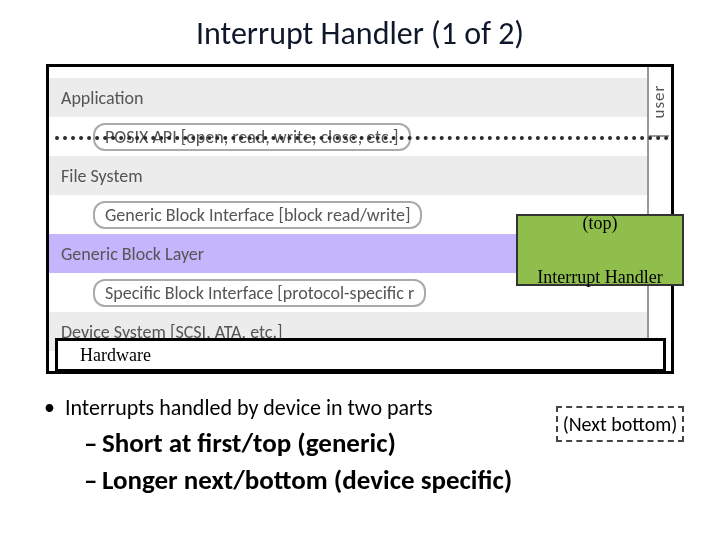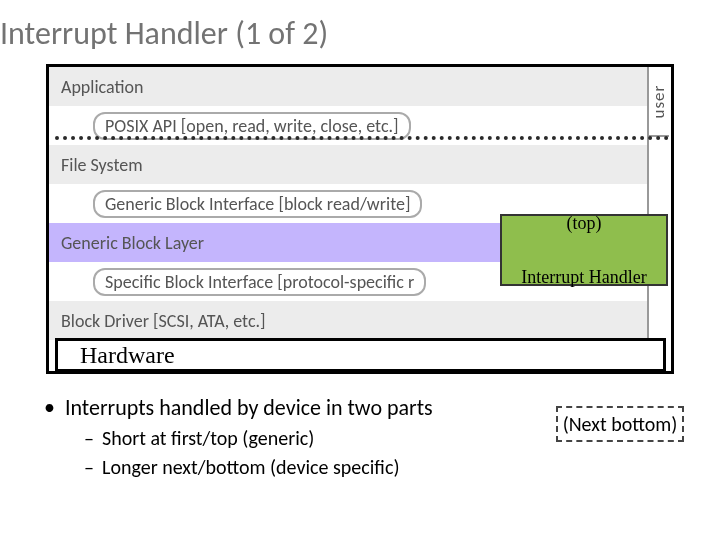--- a/index.html
+++ b/index.html
@@ -7,22 +7,23 @@
     width: 720px;
     height: 540px;
     background: #fff;
     font-family: "Calibri", "Arial", sans-serif;
     position: relative;
     overflow: hidden;
   }
   .slide-title {
     font-size: 32px;
     font-weight: 400;
+    text-align: center;
     padding-top: 14px;
-    color: #737373;
+    color: #0f172a;
   }
 
   .figure {
     position: absolute;
     left: 46px;
     top: 64px;
     width: 628px;
     height: 310px;
     border: 3px solid #000;
     background: #fff;
@@ -43,21 +44,21 @@
   .vlabel span {
     transform: rotate(-90deg);
     white-space: nowrap;
     letter-spacing: 1px;
   }
   .vlabel.user   { top: 0;    height: 70px;  border-bottom: 2px solid #999; }
   .vlabel.mode   { top: 70px; height: 234px; }
 
   .stack {
     position: absolute;
-    left: 0; right: 24px; top: 0;
+    left: 0; right: 24px; top: 11px;
   }
   .row {
     width: 100%;
     height: 39px;
     display: flex;
     align-items: center;
     padding-left: 12px;
     font-size: 18px;
     color: #555;
   }
@@ -77,21 +78,21 @@
 
   .dashed-divider {
     position: absolute;
     left: 6px; right: -30px;
     top: 69px;
     border-top: 4px dotted #2a2a2a;
   }
 
   .green-callout {
     position: absolute;
-    left: 500px;
+    left: 516px;
     top: 214px;
     width: 168px;
     height: 72px;
     background: #8fbe4d;
     border: 2px solid #333;
     font-family: "Times New Roman", serif;
     font-size: 18px;
     color: #000;
     text-align: center;
     display: flex;
@@ -103,37 +104,37 @@
 
   .hw-box {
     position: absolute;
     left: 55px;
     top: 338px;
     width: 611px;
     height: 34px;
     background: #fff;
     border: 3px solid #000;
     font-family: "Times New Roman", serif;
-    font-size: 24px;
+    font-size: 18px;
     color: #000;
     padding-left: 22px;
     display: flex;
     align-items: center;
   }
 
   .bullets {
     position: absolute;
     left: 44px;
     top: 394px;
     font-size: 22px;
     color: #000;
     line-height: 1.25;
   }
   .bullets .b1 { margin-left: 0; }
-  .bullets .b2 { margin-left: 40px; font-size: 20px; margin-top: 4px; }
+  .bullets .b2 { margin-left: 40px; font-size: 27px; margin-top: 4px; font-weight: bold; }
   .bullets .dash { display:inline-block; width: 18px; }
 
   .next-box {
     position: absolute;
     left: 556px;
     top: 406px;
     width: 128px;
     height: 36px;
     border: 2px dashed #444;
     display: flex;
@@ -154,21 +155,21 @@
       <span class="inset">POSIX API [open, read, write, close, etc.]</span>
     </div>
     <div class="row light">File System</div>
     <div class="row white">
       <span class="inset">Generic Block Interface [block read/write]</span>
     </div>
     <div class="row dark">Generic Block Layer</div>
     <div class="row white">
       <span class="inset">Specific Block Interface [protocol-specific r</span>
     </div>
-    <div class="row light">Block Driver [SCSI, ATA, etc.]</div>
+    <div class="row light">Device System [SCSI, ATA, etc.]</div>
   </div>
 
   <div class="vlabel user">
       <span>user</span>
     </div>
   <div class="vlabel mode">
       <span>mode</span>
     </div>
 
   <div class="dashed-divider"></div>

